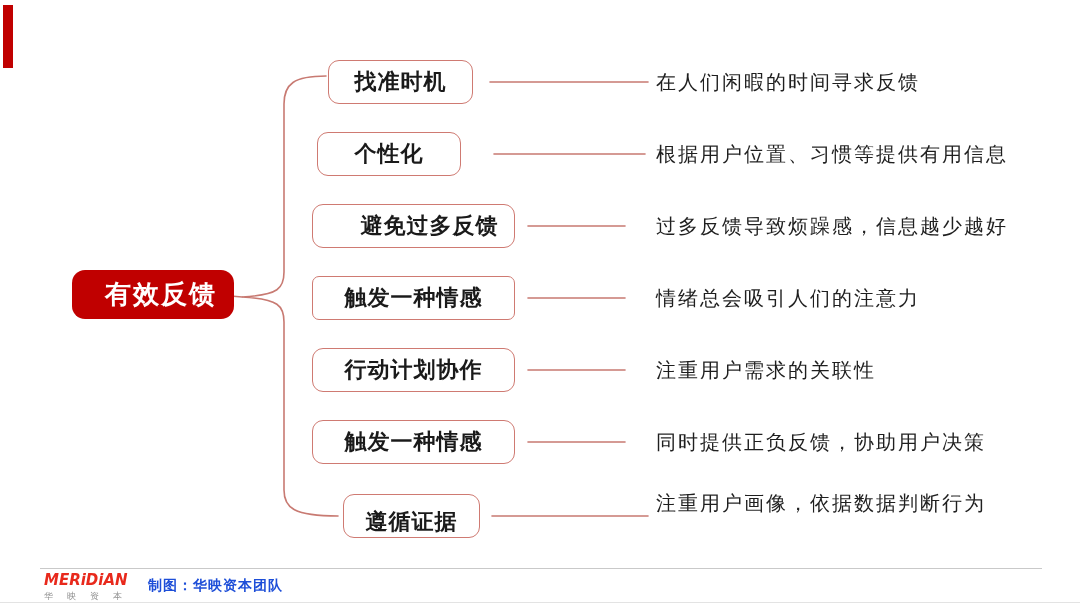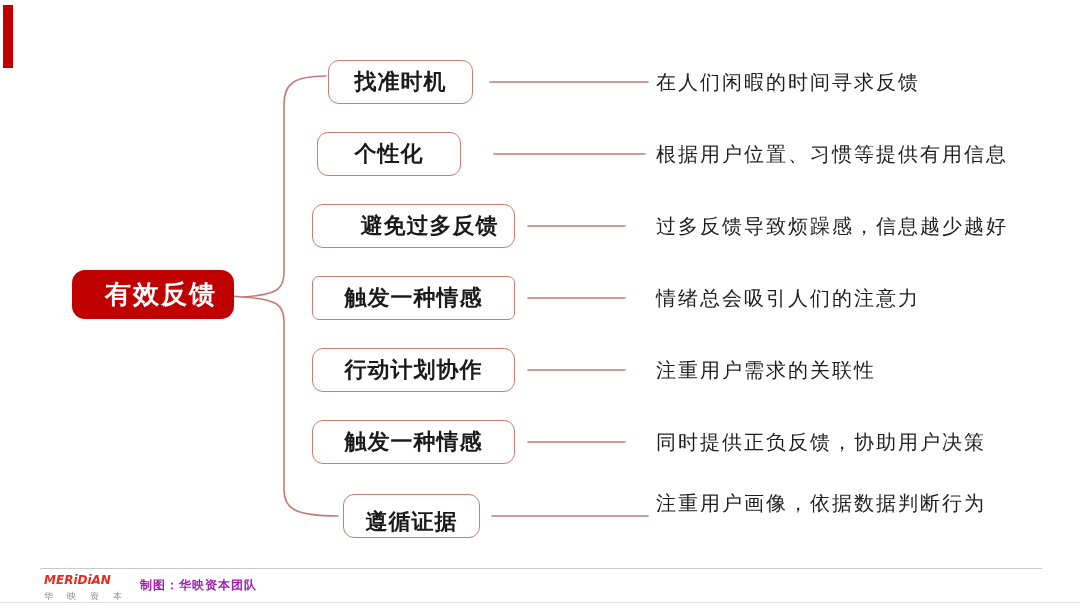--- a/index.html
+++ b/index.html
@@ -49,31 +49,31 @@
     position:absolute;left:40px;top:568px;width:1002px;height:1px;background:#c9c9c9;
   }
   .footer-bottomline{
     position:absolute;left:0;top:602px;width:1080px;height:1px;background:#e3e3e3;
   }
   .logo{
     position:absolute;left:44px;top:572px;width:78px;
     display:flex;flex-direction:column;align-items:stretch;
   }
   .logo-main{
-    color:#e8291c;font-size:12px;font-weight:bold;font-style:italic;
+    color:#e8291c;font-size:15px;font-weight:bold;font-style:italic;
     font-family:"DejaVu Sans","Liberation Sans",sans-serif;
     letter-spacing:0px;line-height:16px;white-space:nowrap;
   }
   .logo-sub{
     color:#8f8f8f;font-size:9px;line-height:12px;margin-top:2px;
     display:flex;justify-content:space-between;
   }
   .credit{
-    position:absolute;left:140px;top:577px;
-    color:#a21caf;font-size:12px;font-weight:bold;letter-spacing:1px;
+    position:absolute;left:148px;top:577px;
+    color:#1d4ed8;font-size:14px;font-weight:bold;letter-spacing:1px;
   }
 </style>
 </head>
 <body>
 
 <div class="corner-bar"></div>
 
 <svg class="connector-layer" viewBox="0 0 1080 608" xmlns="http://www.w3.org/2000/svg">
   <g stroke="#c87a72" stroke-width="1.6" fill="none" stroke-linecap="round">
 

